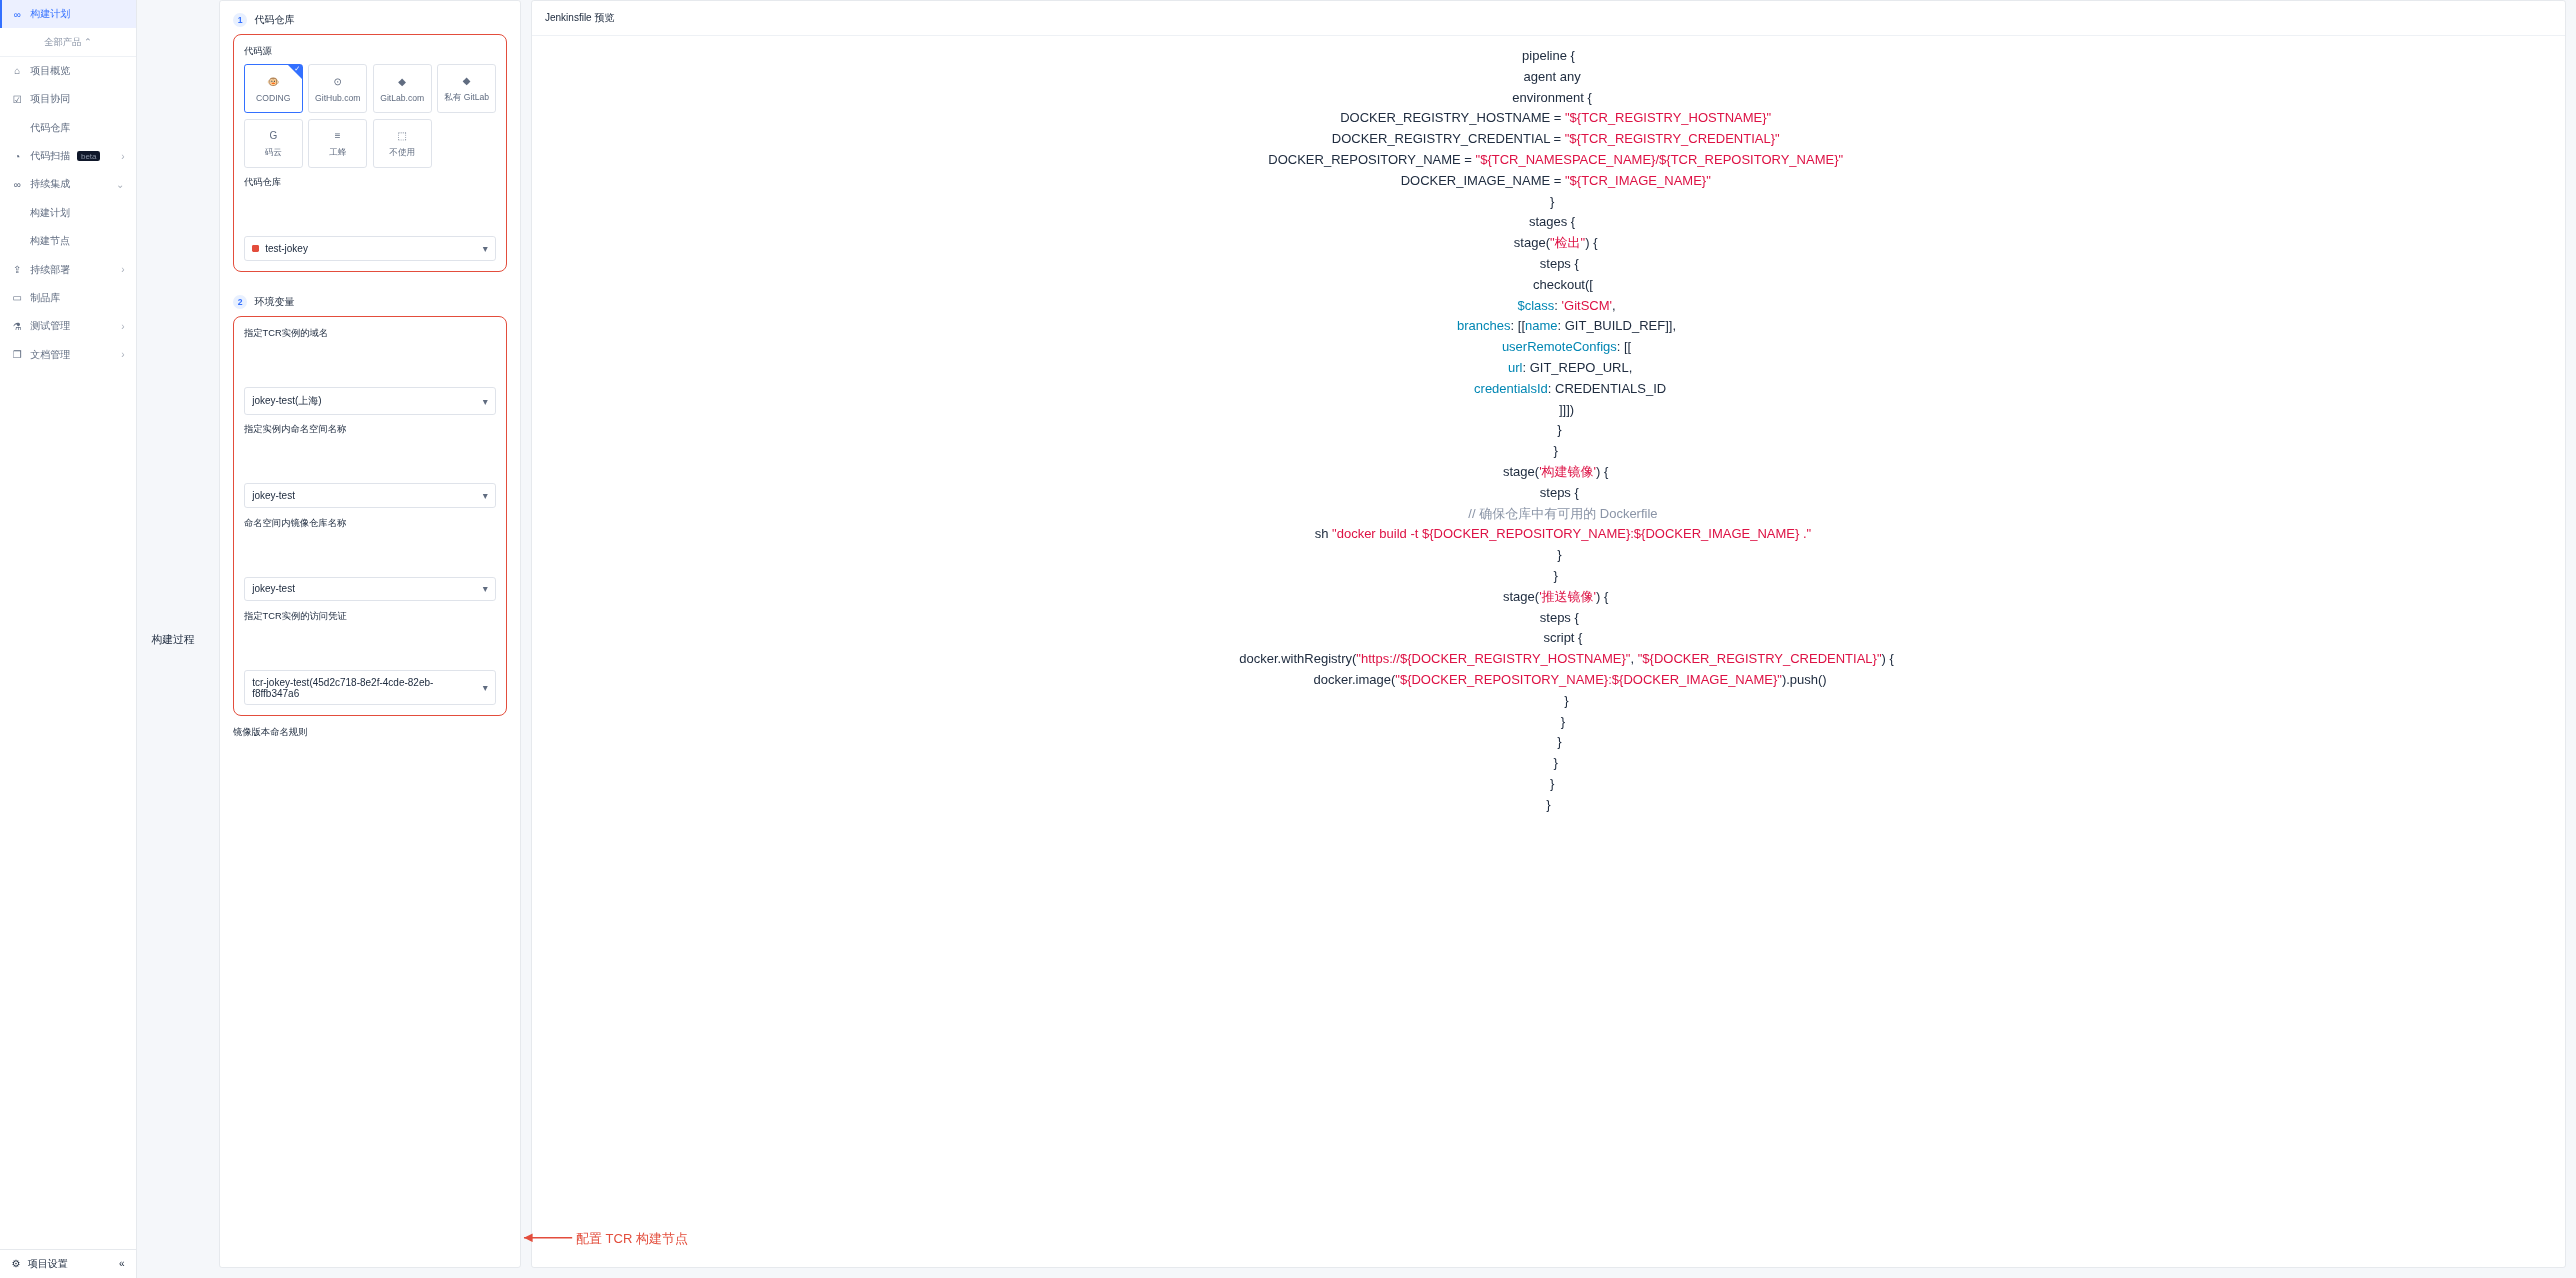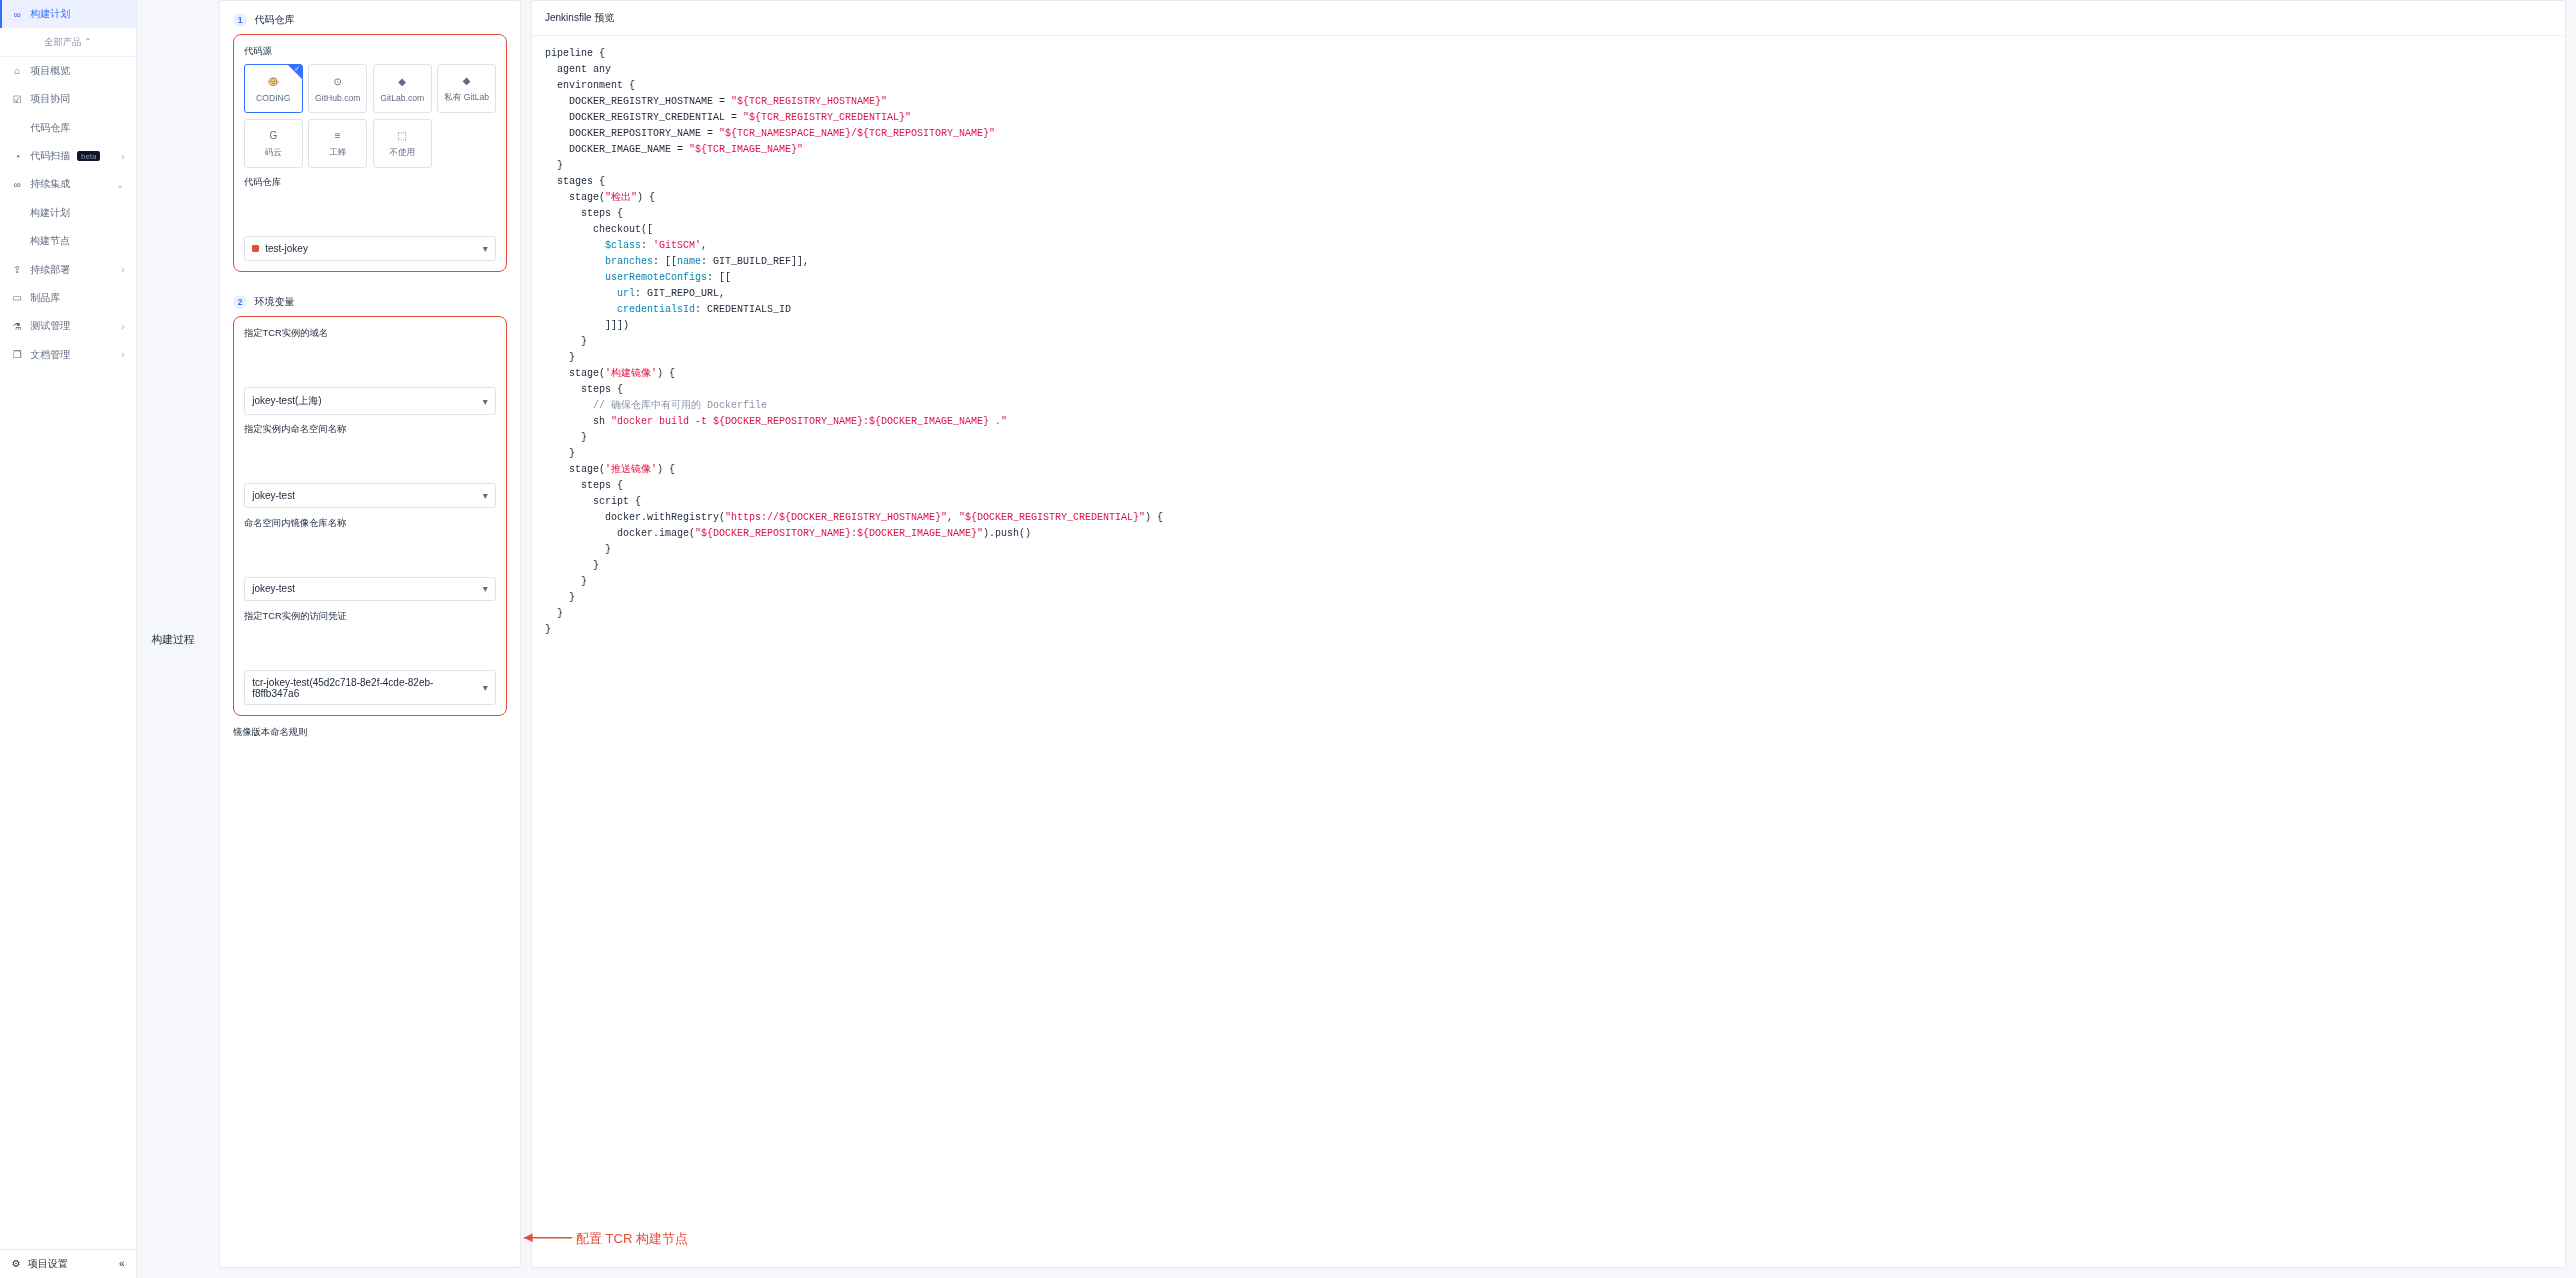--- a/index.html
+++ b/index.html
@@ -44,21 +44,21 @@
 .source-card.selected::after { content: ""; position: absolute; top: 0; right: 0; border-style: solid; border-width: 0 14.4px 14.4px 0; border-color: transparent #3370ff transparent transparent; }
 .source-card.selected::before { content: "✓"; position: absolute; top: -0.7px; right: 1.4px; color: #fff; font-size: 7.2px; z-index: 1; }
 .source-card .ic { height: 17.3px; display: flex; align-items: center; justify-content: center; color: #606c80; }
 .source-card .lbl { font-size: 8.6px; color: #606c80; }
 
 .select { border: 0.7px solid #dfe3ea; border-radius: 2.9px; padding: 5.8px 7.2px; display: flex; align-items: center; gap: 5.8px; cursor: pointer; background: #fff; margin-top: 47px; }
 .select .caret { margin-left: auto; color: #606c80; }
 .repo-dot { width: 7.2px; height: 7.2px; background: #e34d3c; border-radius: 1.4px; }
 
 .preview-header { padding: 10px 13px; font-weight: 500; border-bottom: 0.7px solid #eef1f5; }
-.code { font-family: Liberation Mono, monospace; font-size: 10px; line-height: 1.6; padding: 10px 13px; white-space: pre; color: #202d40; overflow-x: auto; }
+.code { font-family: Liberation Sans, sans-serif; font-size: 13px; line-height: 1.6; padding: 10px 13px; white-space: pre; color: #202d40; overflow-x: auto; text-align: center; }
 .str { color: #d14; }
 .cmt { color: #8a94a6; }
 .prop { color: #0086b3; }
 
 .arrow-svg { position: absolute; pointer-events: none; }
 </style>
 </head>
 <body>
 
 <div class="app">

